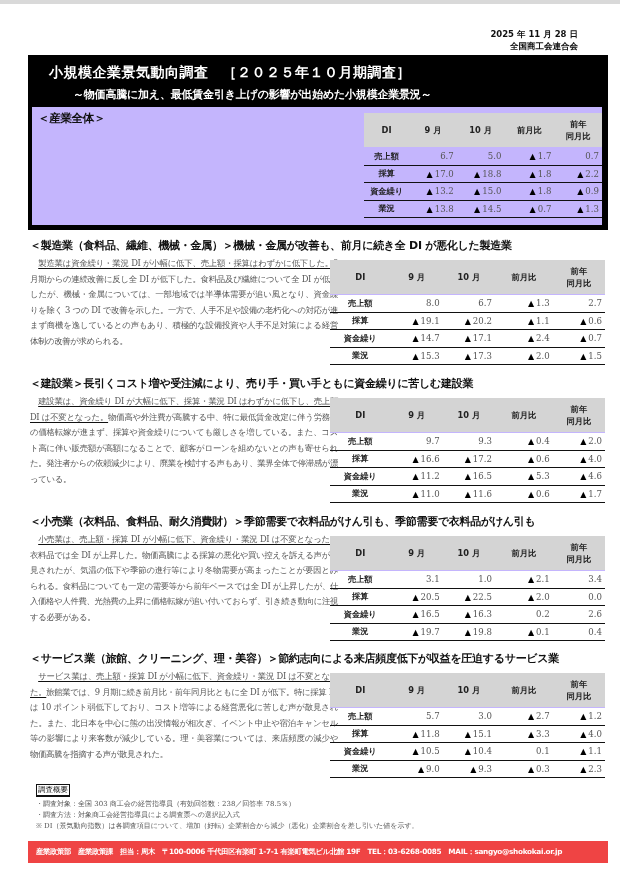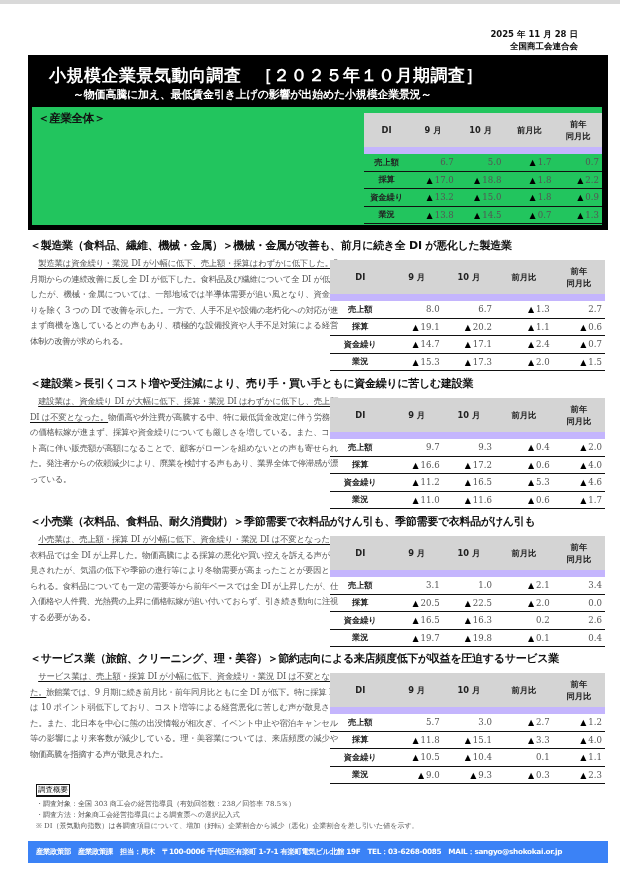--- a/index.html
+++ b/index.html
@@ -5,49 +5,49 @@
   html, body { margin: 0; padding: 0; background: #ffffff; }
   body {
     width: 620px; height: 885px; position: relative; overflow: hidden;
     font-family: "DejaVu Serif", "Liberation Serif", serif;
     color: #333;
   }
   .topbar { position: absolute; left: 0; top: 0; width: 620px; height: 4px; background: #d9d9d9; }
   .meta { position: absolute; right: 42px; top: 28px; text-align: right; font-family: "DejaVu Sans", sans-serif; font-size: 8.5px; line-height: 12px; color: #111; font-weight: bold; }
 
   .hero { position: absolute; left: 28px; top: 55px; width: 580px; height: 175px; background: #000; }
-  .hero-title { position: absolute; left: 21px; top: 9px; color: #fff; font-family: "DejaVu Sans", sans-serif; font-weight: bold; font-size: 17px; letter-spacing: 0.5px; white-space: nowrap; }
+  .hero-title { position: absolute; left: 21px; top: 9px; color: #fff; font-family: "DejaVu Sans", sans-serif; font-weight: bold; font-size: 14px; letter-spacing: 0.5px; white-space: nowrap; }
   .hero-title .bracket { margin-left: 14px; }
   .hero-sub { position: absolute; left: 0px; top: 32px; color: #fff; font-family: "DejaVu Sans", sans-serif; font-weight: bold; font-size: 11px; white-space: nowrap; letter-spacing: -0.2px; margin-left: 45px; }
-  .hero-inner { position: absolute; left: 4px; top: 52px; width: 570px; height: 118px; background: #22c55e; }
+  .hero-inner { position: absolute; left: 4px; top: 52px; width: 570px; height: 118px; background: #c4b5fd; }
 
   .sec-title { font-family: "DejaVu Sans", sans-serif; font-weight: bold; font-size: 11px; color: #111; white-space: nowrap; letter-spacing: -0.3px; }
   .body-text { font-size: 8.4px; line-height: 15.6px; color: #555; text-align: justify; letter-spacing: -0.35px; }
   .body-text .lead { text-decoration: underline; text-decoration-color: #111; text-underline-offset: 2px; }
 
   table.di { border-collapse: collapse; font-size: 8.6px; }
   table.di th { background: #d4d4d4; font-family: "DejaVu Sans", sans-serif; font-weight: bold; font-size: 8.3px; color: #222; height: 34px; padding: 0; line-height: 12px; }
   table.di td { height: 16.5px; border-bottom: 1px solid #111; padding: 0 3px; text-align: right; color: #555; white-space: nowrap; }
   table.di td.label { text-align: center; font-family: "DejaVu Sans", sans-serif; font-weight: bold; color: #222; font-size: 8.2px; }
-  table.di tr.first td { border-top: 7px solid #c4b5fd; margin-top: 32px; }
+  table.di tr.first td { border-top: 1px solid #c4b5fd; margin-top: 32px; }
   .tri { color: #000; font-size: 8px; margin-right: 2px; }
 
   .section { position: absolute; left: 30px; width: 575px; }
   .section .sec-title { position: absolute; left: 0; top: 0; }
   .section .body-text { position: absolute; left: 0; top: 18px; width: 308px; }
   .section table.di { position: absolute; left: 300px; top: 22px; width: 275px; }
 
   .overall .sec-title { position: absolute; left: 6px; top: 4px; font-size: 11.5px; }
   .overall .body-text { position: absolute; left: 6px; top: 19px; width: 328px; }
   .overall table.di { position: absolute; left: 332px; top: 6px; width: 238px; }
 
   .summary { position: absolute; left: 36px; top: 784px; font-size: 7px; line-height: 10.8px; color: #555; }
   .summary .heading { display: inline-block; font-family: "DejaVu Sans", sans-serif; font-weight: normal; color: #111; border: 1px solid #111; border-bottom: 2px solid #111; padding: 0 1px; font-size: 7.5px; line-height: 10px; margin-bottom: 2px; }
   .summary div { white-space: nowrap; }
-  .footer { position: absolute; left: 28px; top: 841px; width: 580px; height: 22px; background: #3b82f6; color: #fff; font-family: "DejaVu Sans", sans-serif; font-weight: bold; font-size: 7.3px; line-height: 22px; padding-left: 8px; box-sizing: border-box; white-space: nowrap; letter-spacing: -0.3px; }
+  .footer { position: absolute; left: 28px; top: 841px; width: 580px; height: 22px; background: #ef4444; color: #fff; font-family: "DejaVu Sans", sans-serif; font-weight: bold; font-size: 7.3px; line-height: 22px; padding-left: 8px; box-sizing: border-box; white-space: nowrap; letter-spacing: -0.3px; }
 </style>
 </head>
 <body>
 
 <div class="topbar"></div>
 
 <div class="meta">
   <div>2025 年 11 月 28 日</div>
   <div>全国商工会連合会</div>
 </div>

